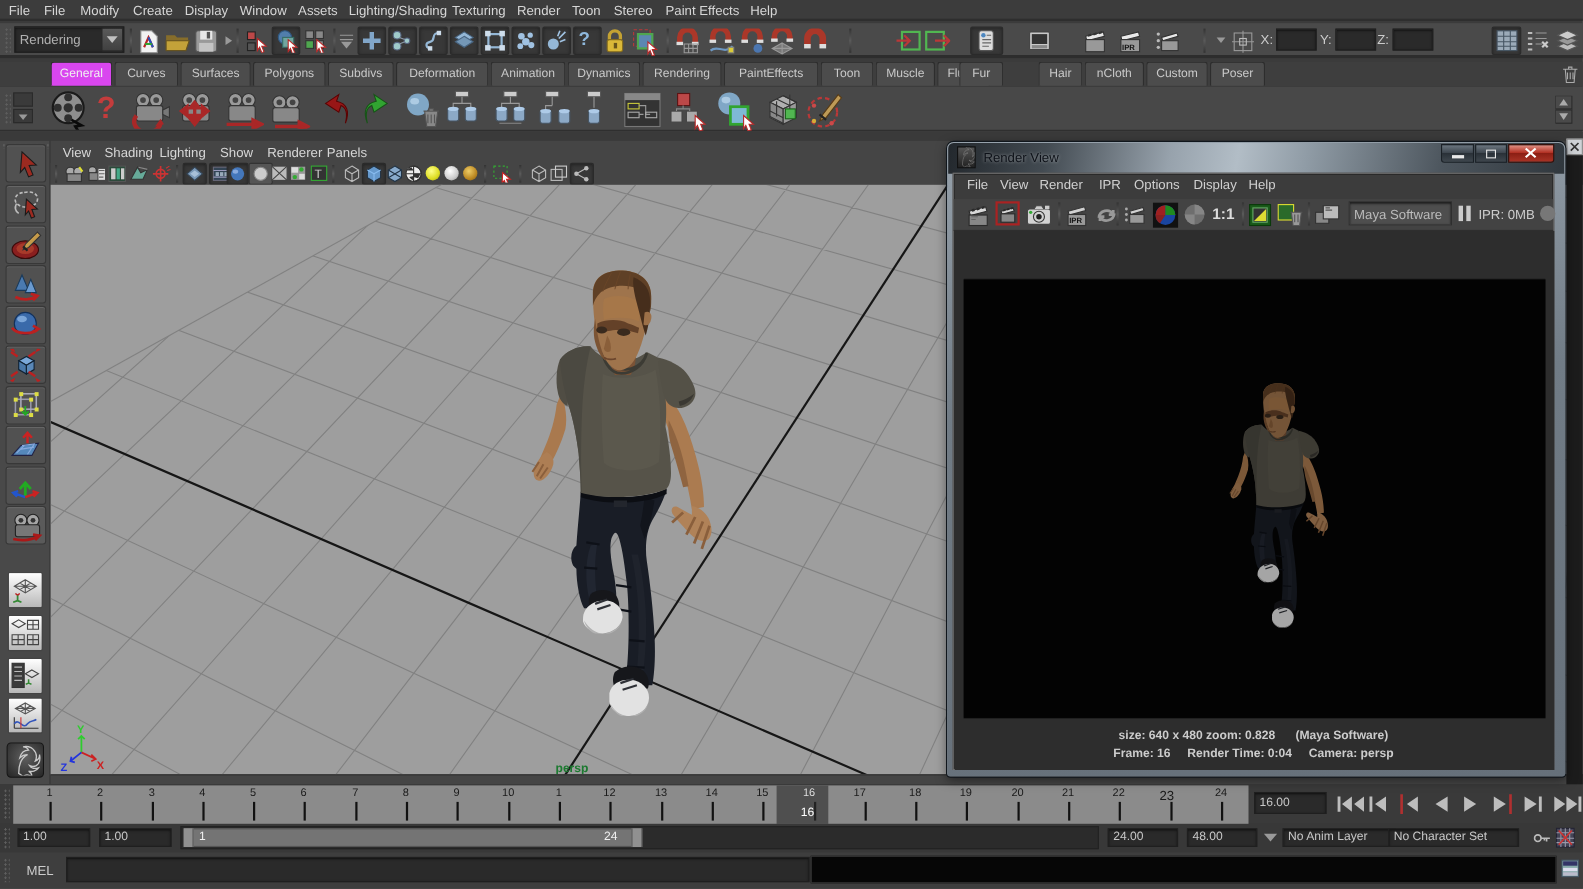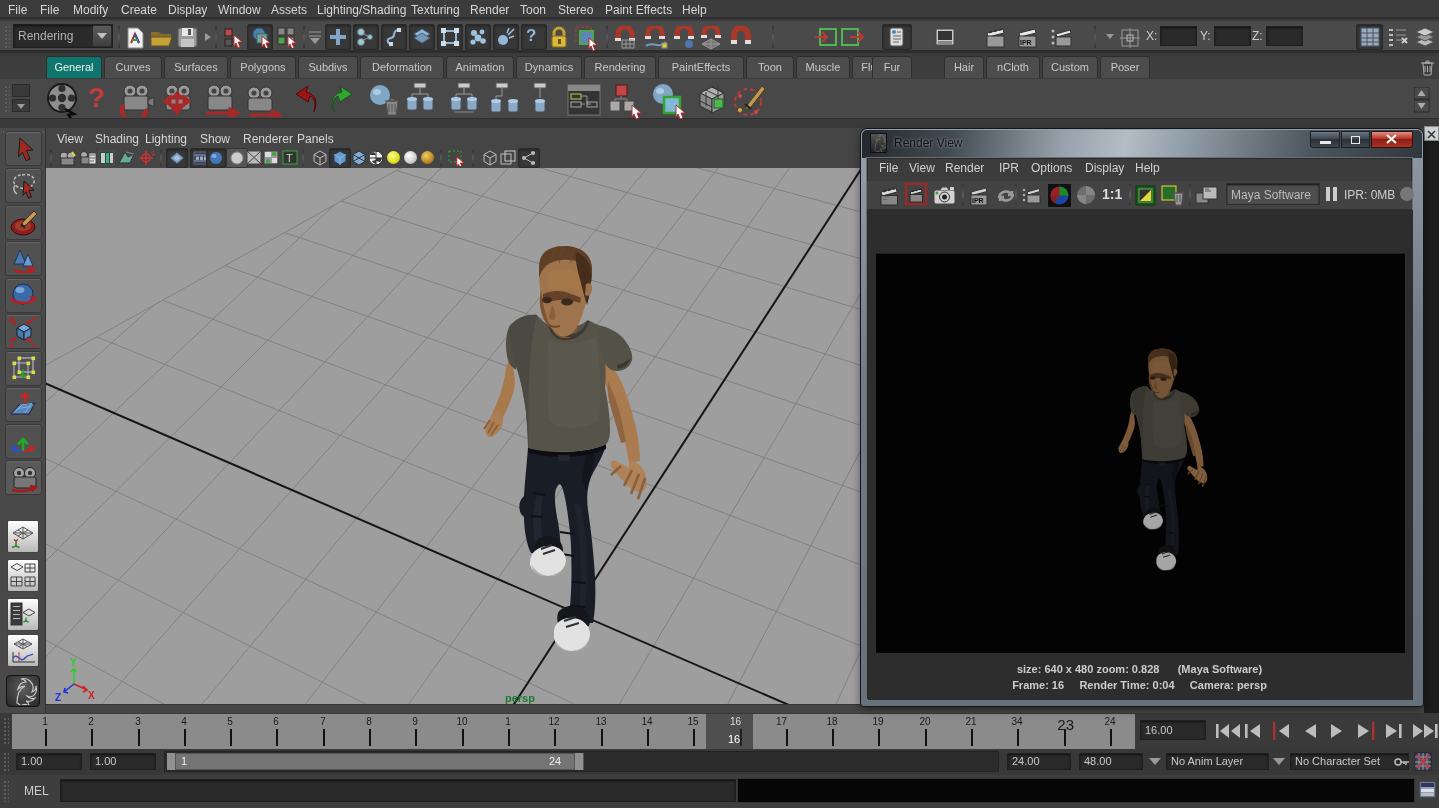--- a/index.html
+++ b/index.html
@@ -249,21 +249,21 @@
       <path d="M9,3 h10 M9,8 h10 M9,13 h6" stroke="#999"></path>
       <path d="M15,11 l5,5 m-5,0 l5,-5" stroke="#ccc" stroke-width="2"></path>
     </svg>
 <svg class="icon" style="left:1413px;top:5px" width="24" height="23">
       <path d="M3,16 l9,-4 l9,4 l-9,4 z" fill="#bbb" stroke="#555"></path>
       <path d="M3,11 l9,-4 l9,4 l-9,4 z" fill="#999" stroke="#555"></path>
       <path d="M3,6 l9,-4 l9,4 l-9,4 z" fill="#ccc" stroke="#555"></path>
     </svg>
 </div>
 <div id="shelftabs" class="abs">
-<div class="tab" style="left:46px;width:56px;background:#0f766e;color:#f0f0f0">General</div>
+<div class="tab" style="left:46px;width:56px;background:#d946ef;color:#f0f0f0">General</div>
 <div class="tab" style="left:104px;width:58px">Curves</div>
 <div class="tab" style="left:164px;width:64px">Surfaces</div>
 <div class="tab" style="left:230px;width:66px">Polygons</div>
 <div class="tab" style="left:298px;width:60px">Subdivs</div>
 <div class="tab" style="left:360px;width:84px">Deformation</div>
 <div class="tab" style="left:446px;width:68px">Animation</div>
 <div class="tab" style="left:516px;width:66px">Dynamics</div>
 <div class="tab" style="left:584px;width:72px">Rendering</div>
 <div class="tab" style="left:658px;width:86px">PaintEffects</div>
 <div class="tab" style="left:746px;width:48px">Toon</div>
@@ -757,22 +757,22 @@
       <span style="position:absolute;left:532px;top:2px;width:20px;text-align:center;font-size:10px;color:#1a1a1a">12</span>
       <span style="position:absolute;left:579px;top:2px;width:20px;text-align:center;font-size:10px;color:#1a1a1a">13</span>
       <span style="position:absolute;left:625px;top:2px;width:20px;text-align:center;font-size:10px;color:#1a1a1a">14</span>
       <span style="position:absolute;left:671px;top:2px;width:20px;text-align:center;font-size:10px;color:#1a1a1a">15</span>
       <span style="position:absolute;left:718px;top:2px;width:20px;text-align:center;font-size:10px;color:#1a1a1a">16</span>
       <span style="position:absolute;left:764px;top:2px;width:20px;text-align:left;font-size:10px;color:#1a1a1a">17</span>
       <span style="position:absolute;left:810px;top:2px;width:20px;text-align:center;font-size:10px;color:#1a1a1a">18</span>
       <span style="position:absolute;left:856px;top:2px;width:20px;text-align:center;font-size:10px;color:#1a1a1a">19</span>
       <span style="position:absolute;left:903px;top:2px;width:20px;text-align:center;font-size:10px;color:#1a1a1a">20</span>
       <span style="position:absolute;left:949px;top:2px;width:20px;text-align:center;font-size:10px;color:#1a1a1a">21</span>
-      <span style="position:absolute;left:995px;top:2px;width:20px;text-align:center;font-size:10px;color:#1a1a1a">34</span>
-      <span style="position:absolute;left:1042px;top:2px;width:20px;text-align:right;font-size:15px;color:#1a1a1a">23</span>
+      <span style="position:absolute;left:995px;top:2px;width:20px;text-align:center;font-size:10px;color:#1a1a1a">22</span>
+      <span style="position:absolute;left:1042px;top:2px;width:20px;text-align:left;font-size:12px;color:#1a1a1a">23</span>
       <span style="position:absolute;left:1088px;top:2px;width:20px;text-align:center;font-size:10px;color:#1a1a1a">24</span>
 <div style="position:absolute;left:33px;top:15px;width:2px;height:17px;background:#111"></div>
       <div style="position:absolute;left:79px;top:15px;width:2px;height:17px;background:#111"></div>
       <div style="position:absolute;left:126px;top:15px;width:2px;height:17px;background:#111"></div>
       <div style="position:absolute;left:172px;top:15px;width:2px;height:17px;background:#111"></div>
       <div style="position:absolute;left:218px;top:15px;width:2px;height:17px;background:#111"></div>
       <div style="position:absolute;left:264px;top:15px;width:2px;height:17px;background:#111"></div>
       <div style="position:absolute;left:311px;top:15px;width:2px;height:17px;background:#111"></div>
       <div style="position:absolute;left:357px;top:15px;width:2px;height:17px;background:#111"></div>
       <div style="position:absolute;left:403px;top:15px;width:2px;height:17px;background:#111"></div>
@@ -822,21 +822,21 @@
 <div style="position:absolute;left:167px;top:4px;width:417px;height:17px;background:#747474;border:1px solid #555"></div>
 <div style="position:absolute;left:167px;top:4px;width:9px;height:17px;background:#909090;border-right:1px solid #555"></div>
 <div style="position:absolute;left:574px;top:4px;width:9px;height:17px;background:#909090;border-left:1px solid #555"></div>
 <span style="position:absolute;left:181px;top:6px;font-size:11px;color:#f0f0f0">1</span>
 <span style="position:absolute;left:549px;top:6px;font-size:11px;color:#f0f0f0">24</span>
 <div class="fld" style="left:1007px;top:4px;width:64px;height:17px;padding-top:1px">24.00</div>
 <div class="fld" style="left:1079px;top:4px;width:64px;height:17px;padding-top:1px">48.00</div>
 <div style="position:absolute;left:1149px;top:9px;width:0;height:0;border:6px solid transparent;border-top:7px solid #999"></div>
 <div class="fld" style="left:1166px;top:4px;width:103px;height:17px;padding-top:1px">No Anim Layer</div>
 <div style="position:absolute;left:1273px;top:9px;width:0;height:0;border:6px solid transparent;border-top:7px solid #999"></div>
-<div class="fld" style="left:1290px;top:4px;width:119px;height:17px;padding-top:1px">No Character Set</div>
+<div class="fld" style="left:1262px;top:4px;width:119px;height:17px;padding-top:1px">No Character Set</div>
 <svg class="icon" style="left:1394px;top:7px" width="16" height="12">
       <circle cx="4" cy="6" r="3" fill="none" stroke="#bbb" stroke-width="1.5"></circle>
       <path d="M7,6 h8 m-3,0 v3 m-2,-3 v2" stroke="#bbb" stroke-width="1.5"></path>
     </svg>
 <svg class="icon" style="left:1414px;top:3px" width="18" height="19">
       <rect x="1" y="1" width="16" height="17" fill="#445" stroke="#223"></rect>
       <path d="M1,5 h16 M5,1 v17 M9,1 v17 M13,1 v17 M1,10 h16 M1,14 h16" stroke="#99a"></path>
       <path d="M3,3 l12,13 M15,3 l-12,13" stroke="#c33" stroke-width="1.5"></path>
     </svg>
 </div>

